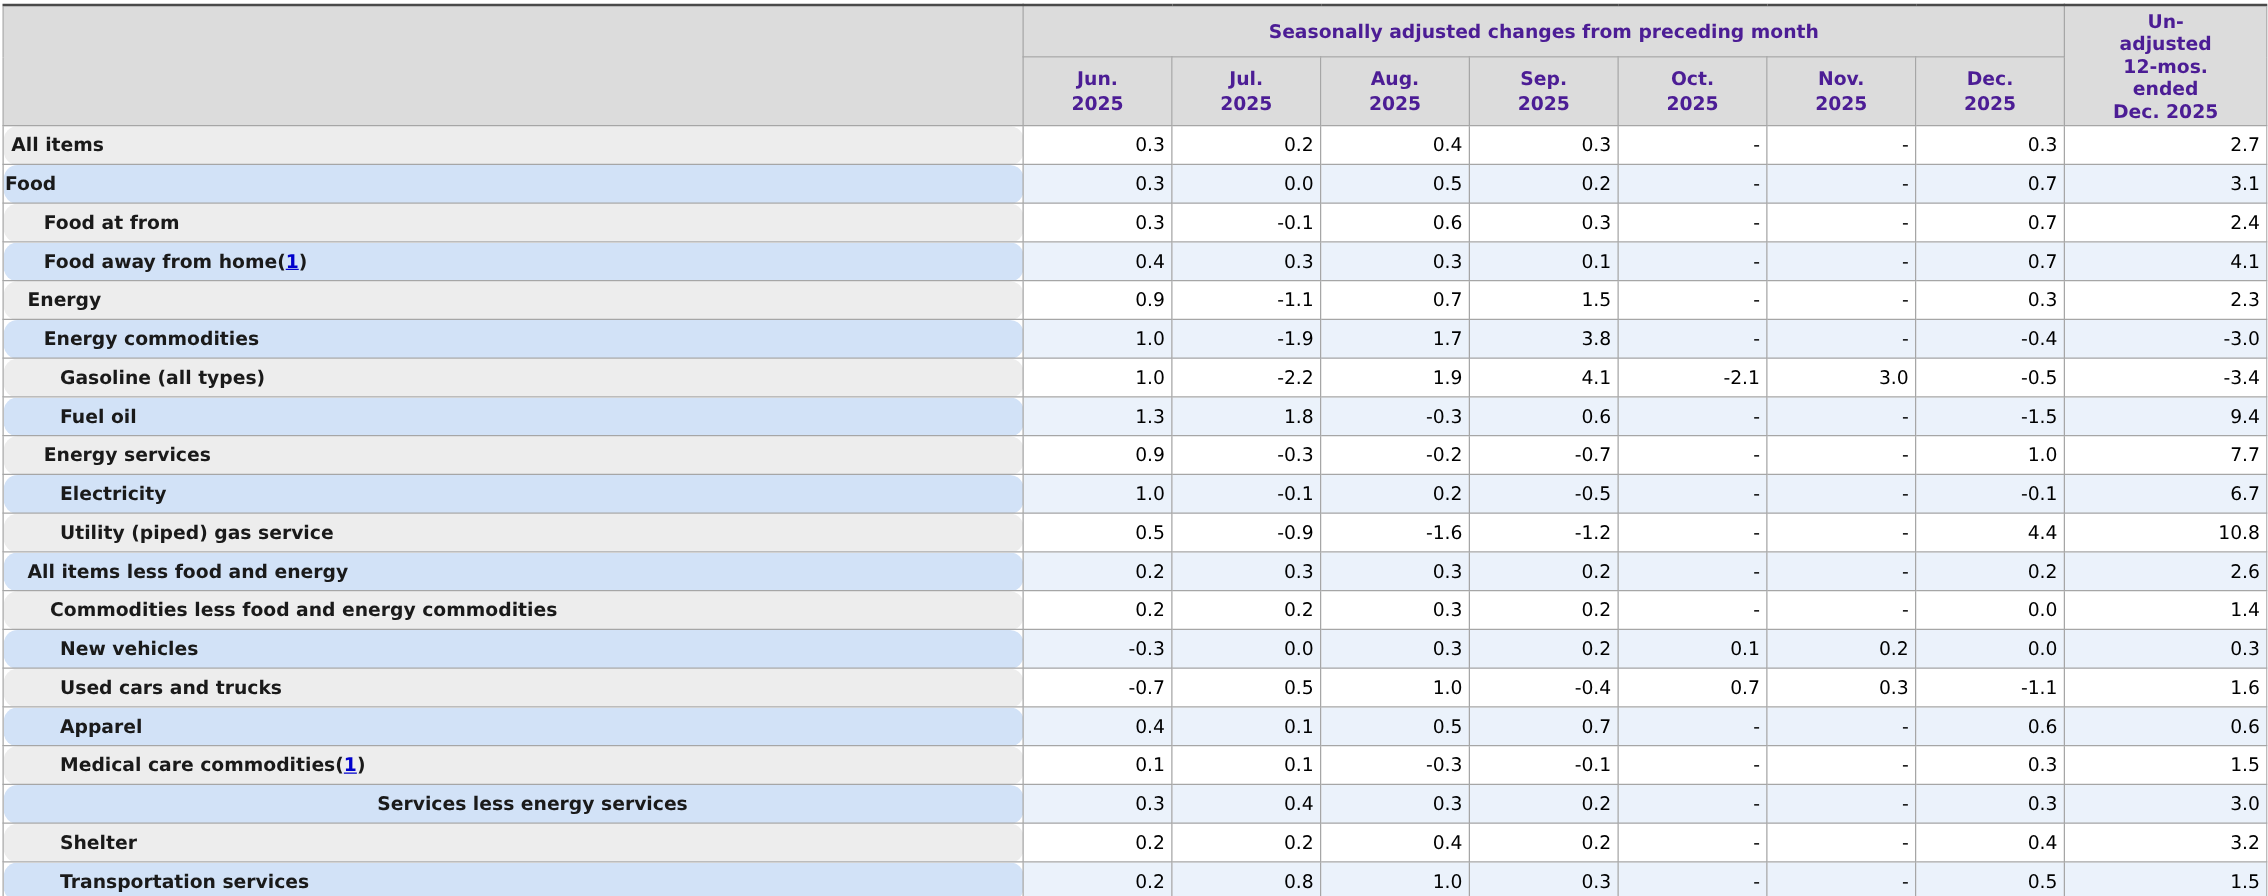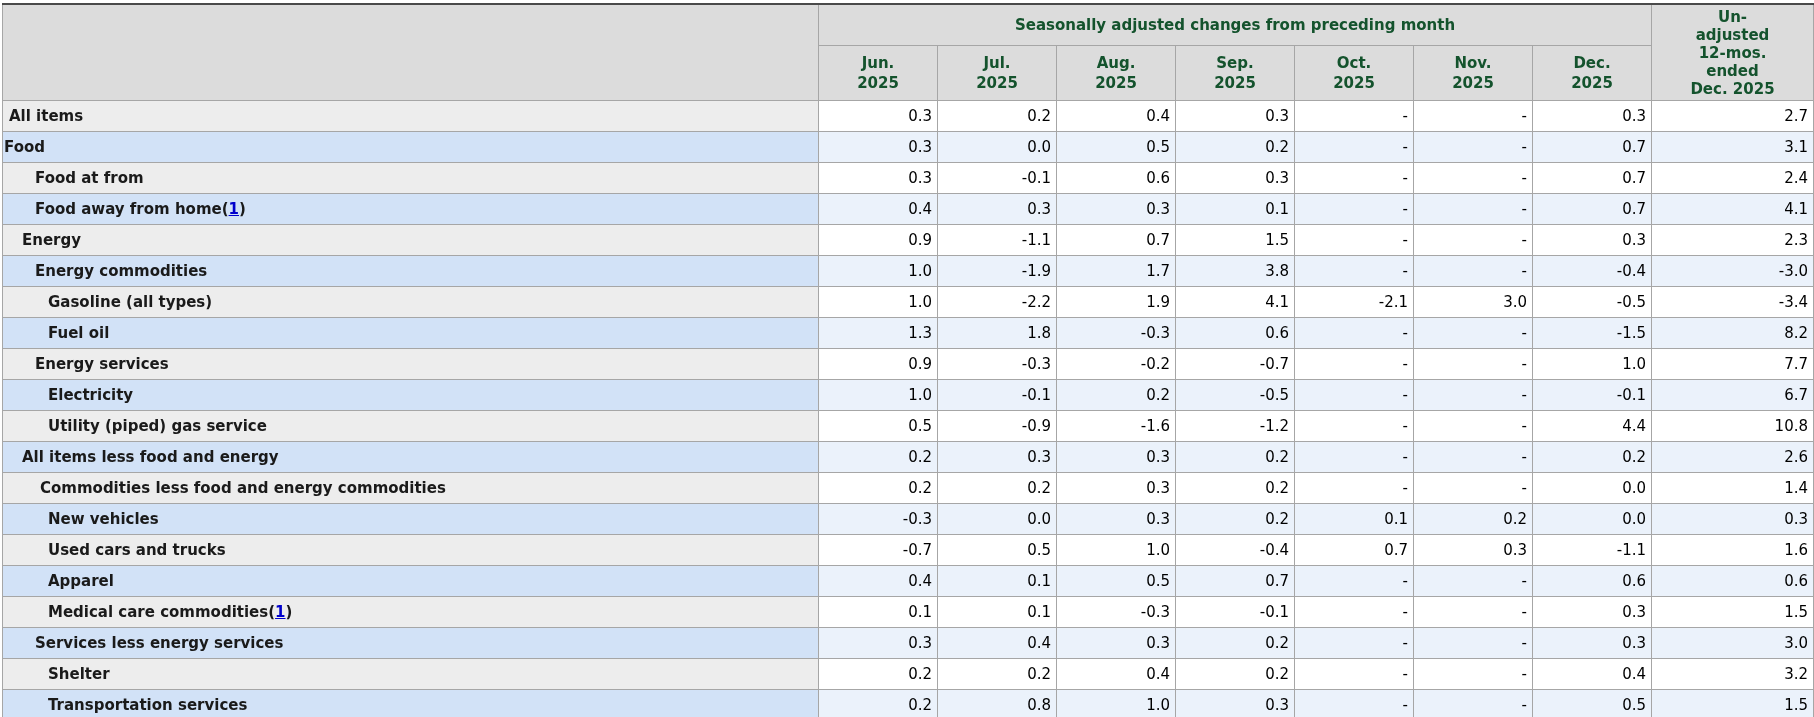--- a/index.html
+++ b/index.html
@@ -18,39 +18,40 @@
     border-left: 1px solid var(--border, #a6a6a6);
     border-right: 1px solid var(--border, #a6a6a6);
     border-top: 2px solid #4a4a4a;
   }
   th, td { border: 1px solid var(--border, #a6a6a6); }
 
   thead th {
     background: var(--header-bg, #dcdcdc);
     font-weight: bold;
     font-size: 15px;
-    color: #14532d;
+    color: #4c1d95;
     text-align: center;
     vertical-align: middle;
   }
   th.sa-span { height: 38px; }
   th.month-th { height: 52px; line-height: 20px; }
   th.unadj-th { line-height: 18px; }
 
   tbody td {
     font-size: 15px;
     height: 28px;
     vertical-align: middle;
     color: #000;
   }
   td.row-label {
     font-weight: bold;
     color: #1a1a1a;
     white-space: nowrap;
     overflow: hidden;
+    border-radius: 11px;
   }
   td.num {
     text-align: right;
     padding-right: 5px;
     font-weight: normal;
   }
   tr.row-a td.row-label { background: var(--row-gray-label, #ededed); }
   tr.row-a td.num       { background: #ffffff; }
   tr.row-b td.row-label { background: var(--row-blue-label, #d2e2f7); }
   tr.row-b td.num       { background: var(--row-blue-data, #ebf2fb); }
@@ -201,21 +202,21 @@
         </tr>
         <tr class="row-b">
           <td class="row-label" style="padding-left: 45px;">Fuel oil</td>
           <td class="num">1.3</td>
           <td class="num">1.8</td>
           <td class="num">-0.3</td>
           <td class="num">0.6</td>
           <td class="num">-</td>
           <td class="num">-</td>
           <td class="num">-1.5</td>
-          <td class="num">8.2</td>
+          <td class="num">9.4</td>
         </tr>
         <tr class="row-a">
           <td class="row-label" style="padding-left: 32px;">Energy services</td>
           <td class="num">0.9</td>
           <td class="num">-0.3</td>
           <td class="num">-0.2</td>
           <td class="num">-0.7</td>
           <td class="num">-</td>
           <td class="num">-</td>
           <td class="num">1.0</td>
@@ -303,21 +304,21 @@
           <td class="num">0.1</td>
           <td class="num">0.1</td>
           <td class="num">-0.3</td>
           <td class="num">-0.1</td>
           <td class="num">-</td>
           <td class="num">-</td>
           <td class="num">0.3</td>
           <td class="num">1.5</td>
         </tr>
         <tr class="row-b">
-          <td class="row-label" style="padding-left: 32px;">Services less energy services</td>
+          <td class="row-label" style="padding-left: 32px; text-align: center;">Services less energy services</td>
           <td class="num">0.3</td>
           <td class="num">0.4</td>
           <td class="num">0.3</td>
           <td class="num">0.2</td>
           <td class="num">-</td>
           <td class="num">-</td>
           <td class="num">0.3</td>
           <td class="num">3.0</td>
         </tr>
         <tr class="row-a">

